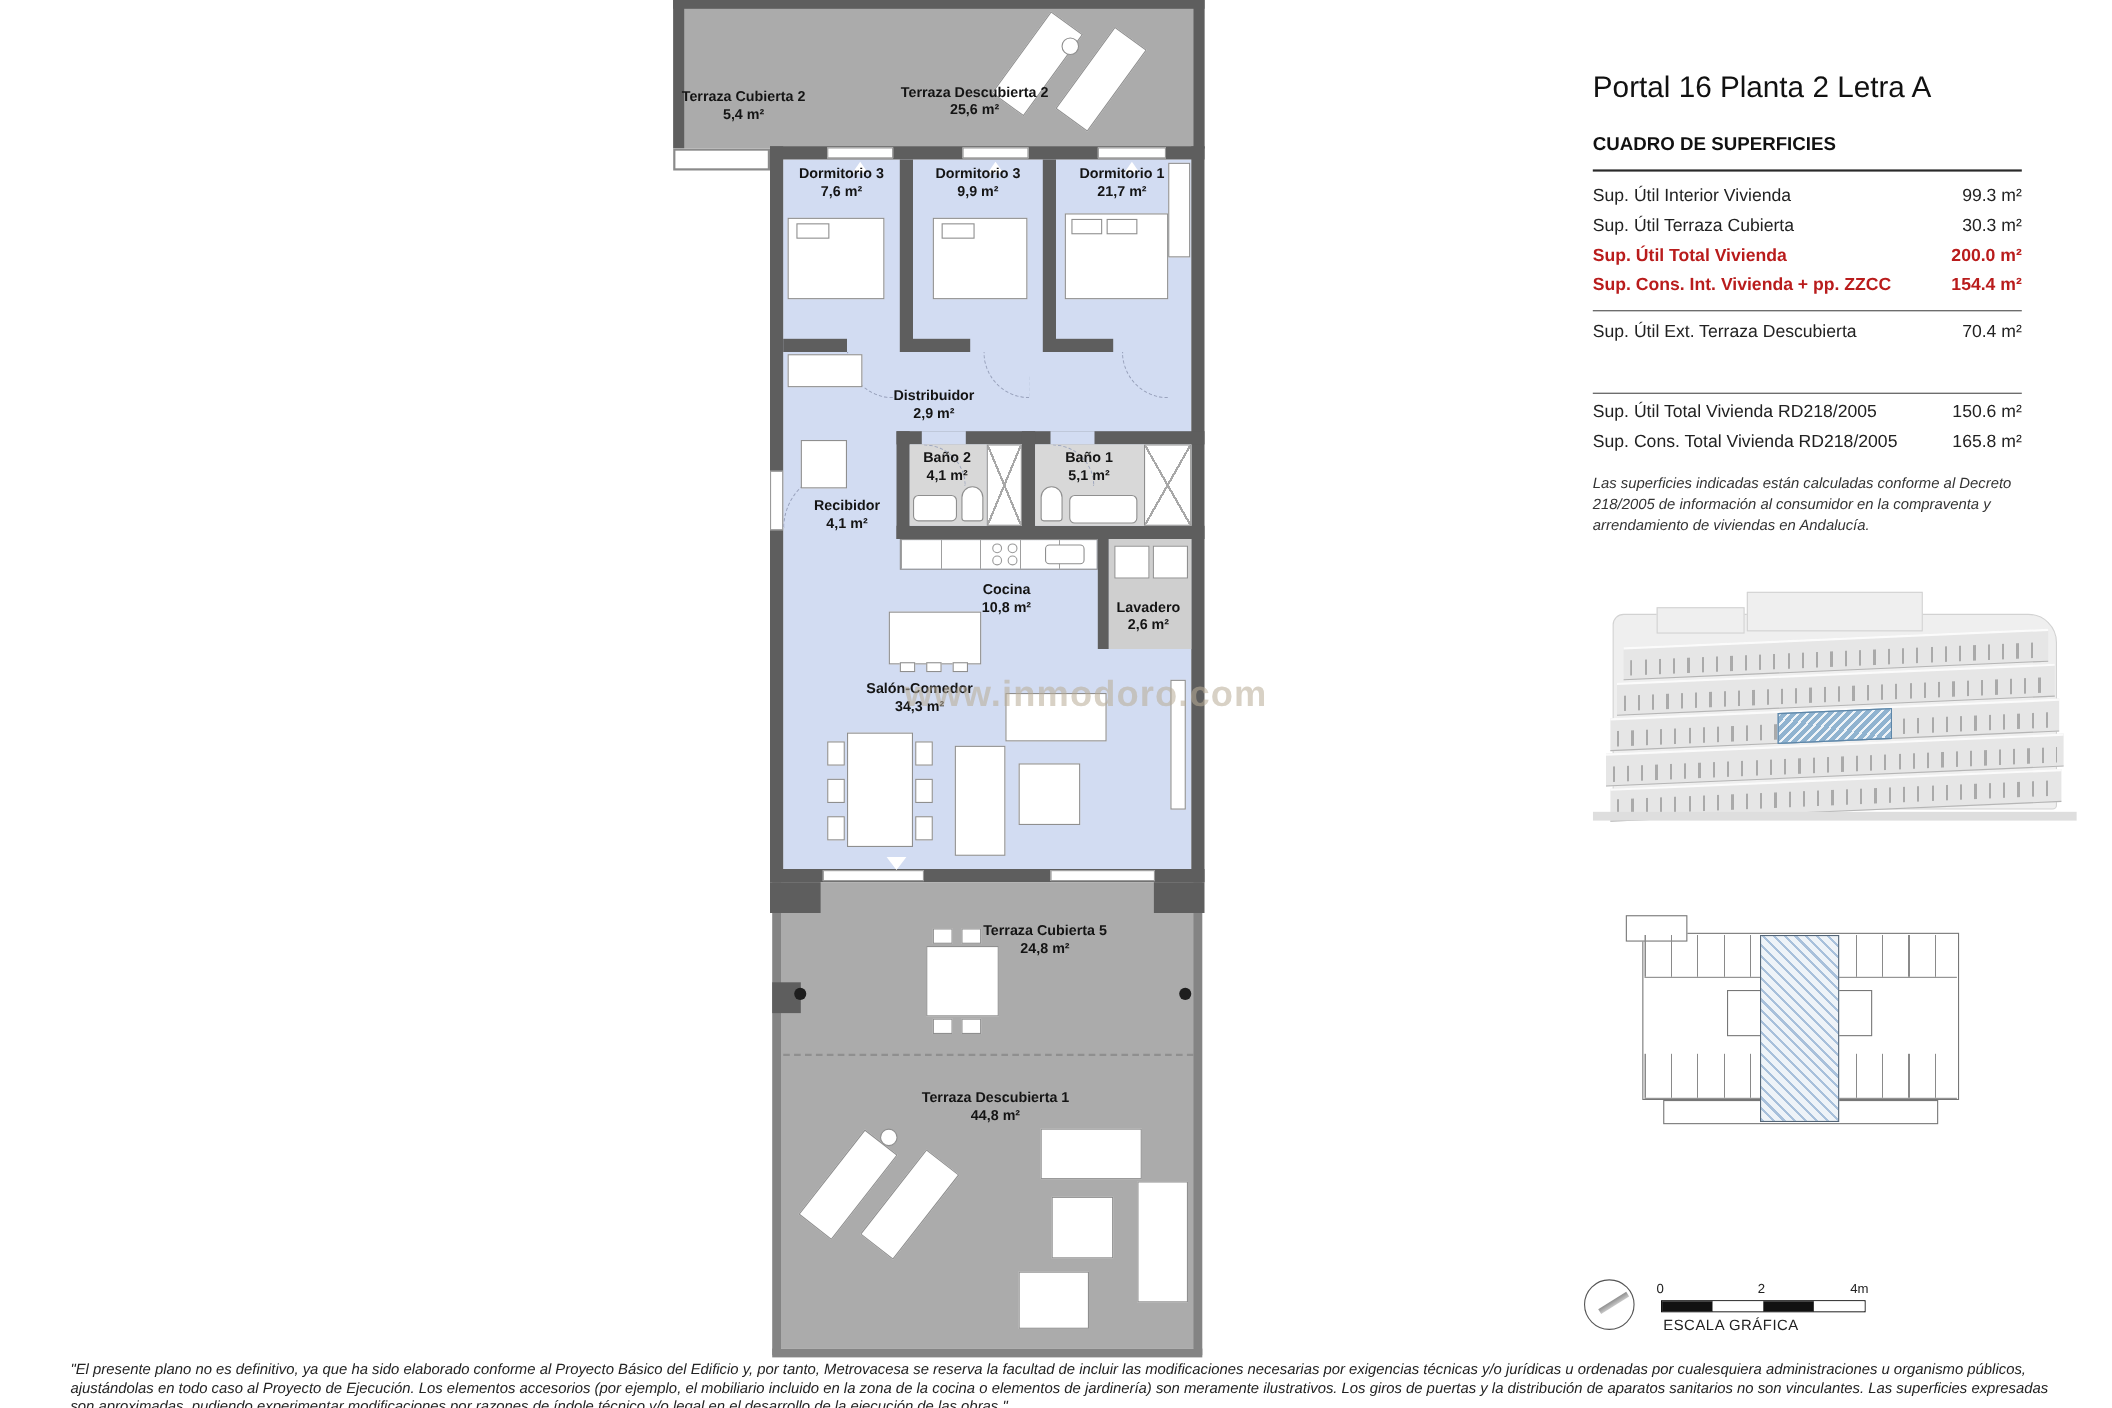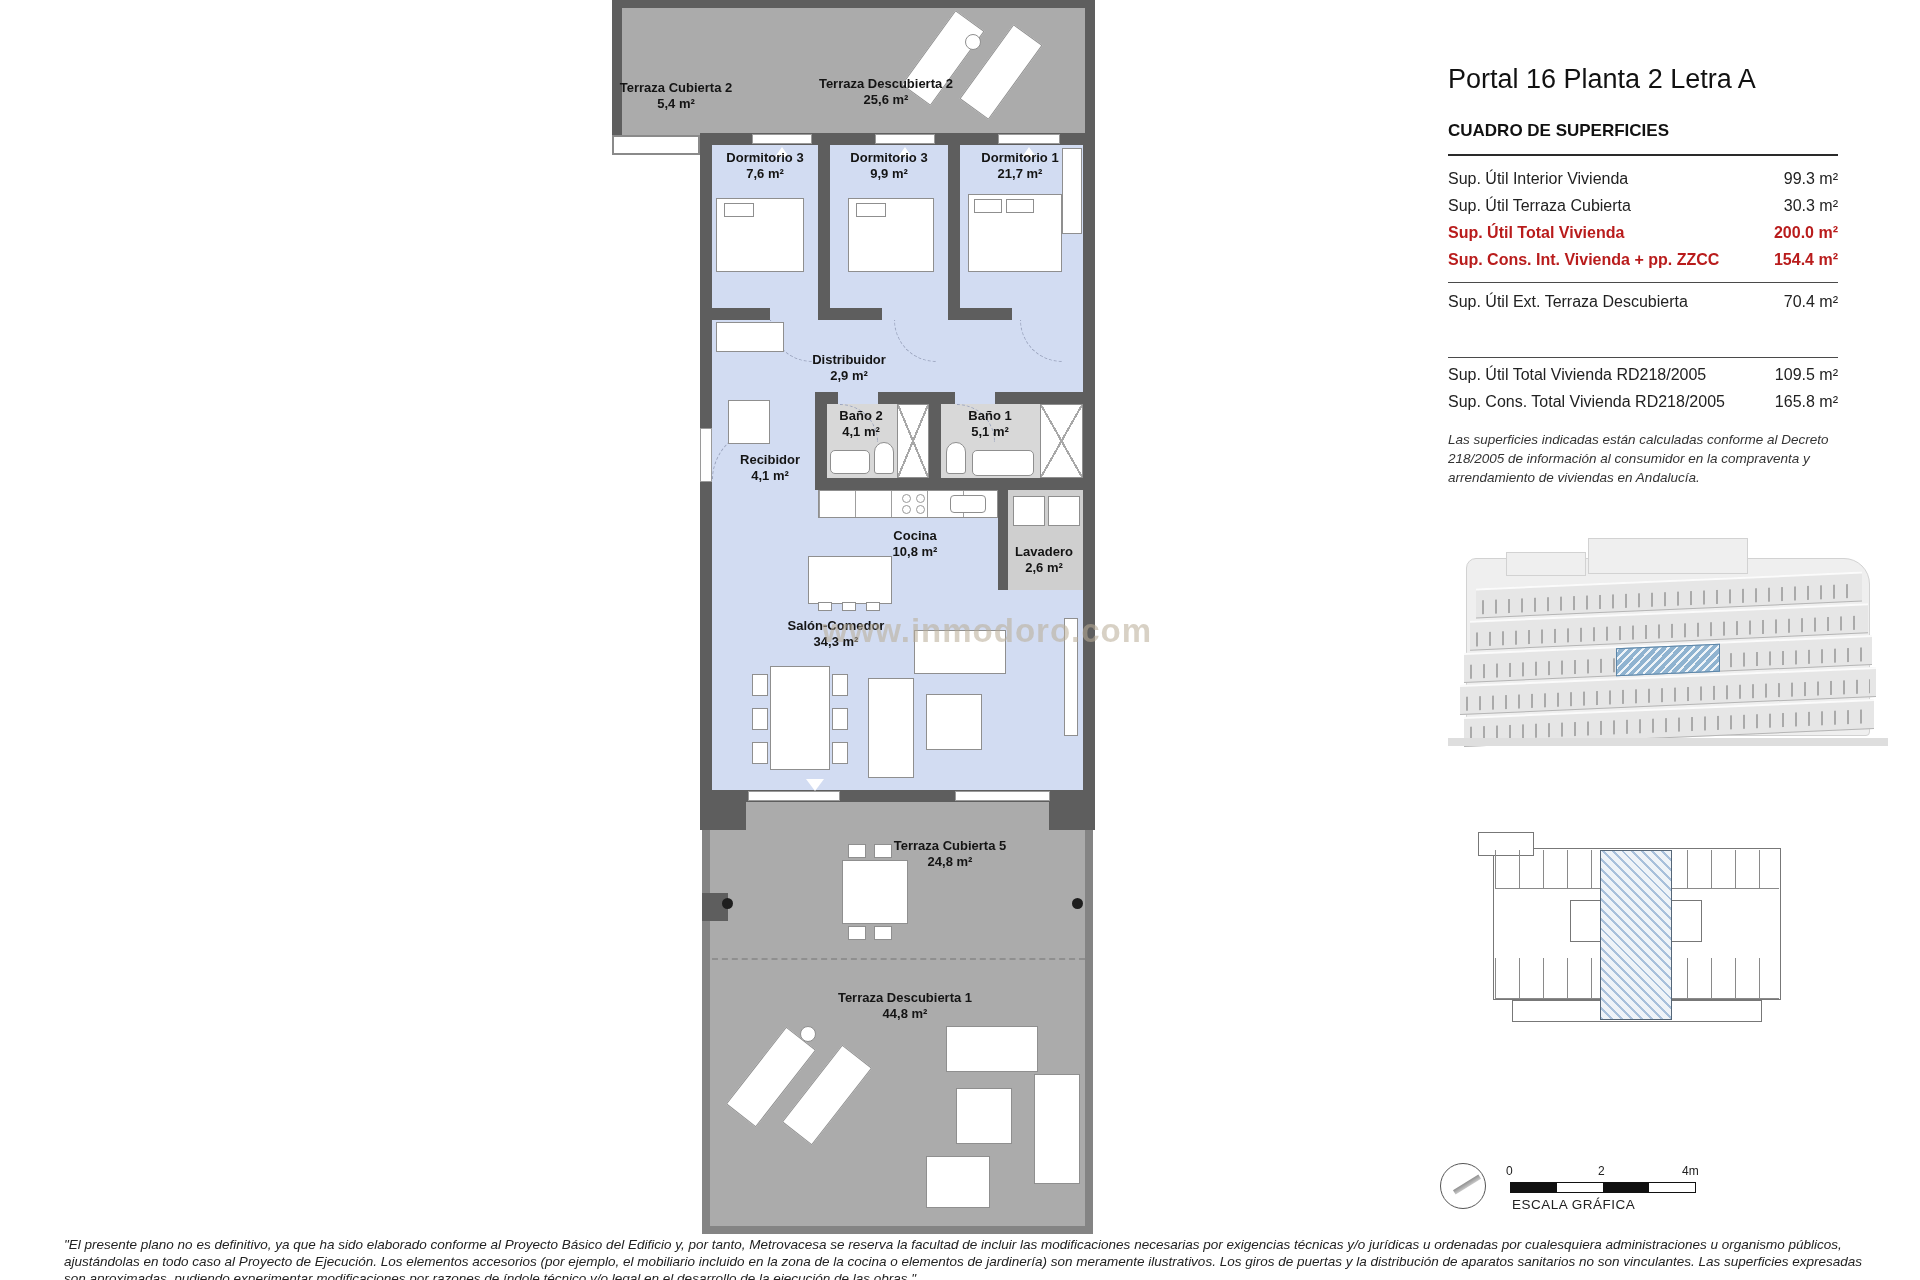--- a/index.html
+++ b/index.html
@@ -244,21 +244,21 @@
         <span>154.4 m²</span>
       </div>
     <hr class="hrline">
     <div class="srow">
       <span>Sup. Útil Ext. Terraza Descubierta</span>
         <span>70.4 m²</span>
       </div>
     <hr class="hrline wide">
     <div class="srow">
       <span>Sup. Útil Total Vivienda RD218/2005</span>
-        <span>109.5 m²</span>
+        <span>150.6 m²</span>
       </div>
     <div class="srow">
       <span>Sup. Cons. Total Vivienda RD218/2005</span>
         <span>165.8 m²</span>
       </div>
     <div class="note">Las superficies indicadas están calculadas conforme al Decreto 218/2005 de información al consumidor en la compraventa y arrendamiento de viviendas en Andalucía.</div>
   </div>
 
   <div id="render">
     <div class="bmass" style="left:18px;top:38px;width:404px;height:178px;border-radius:10px 26px 4px 4px;"></div>

